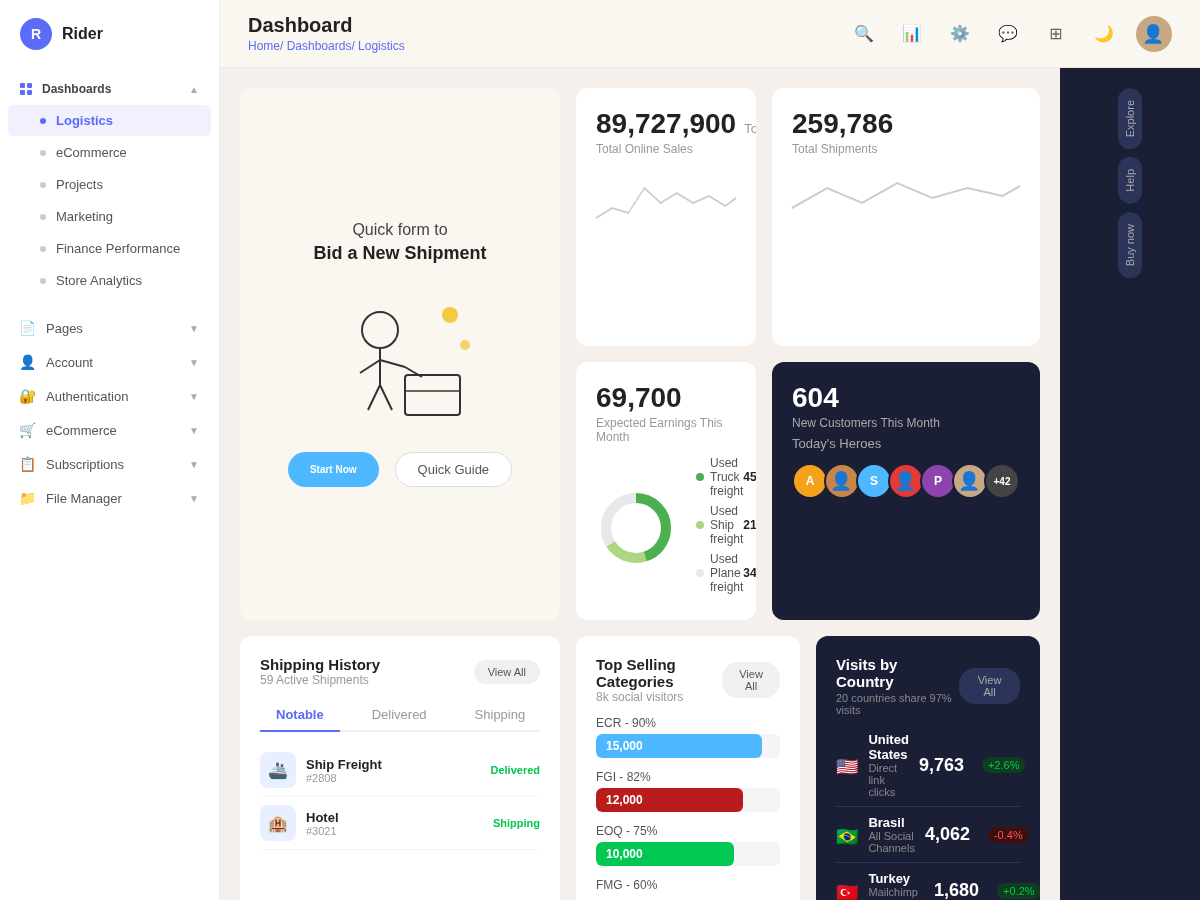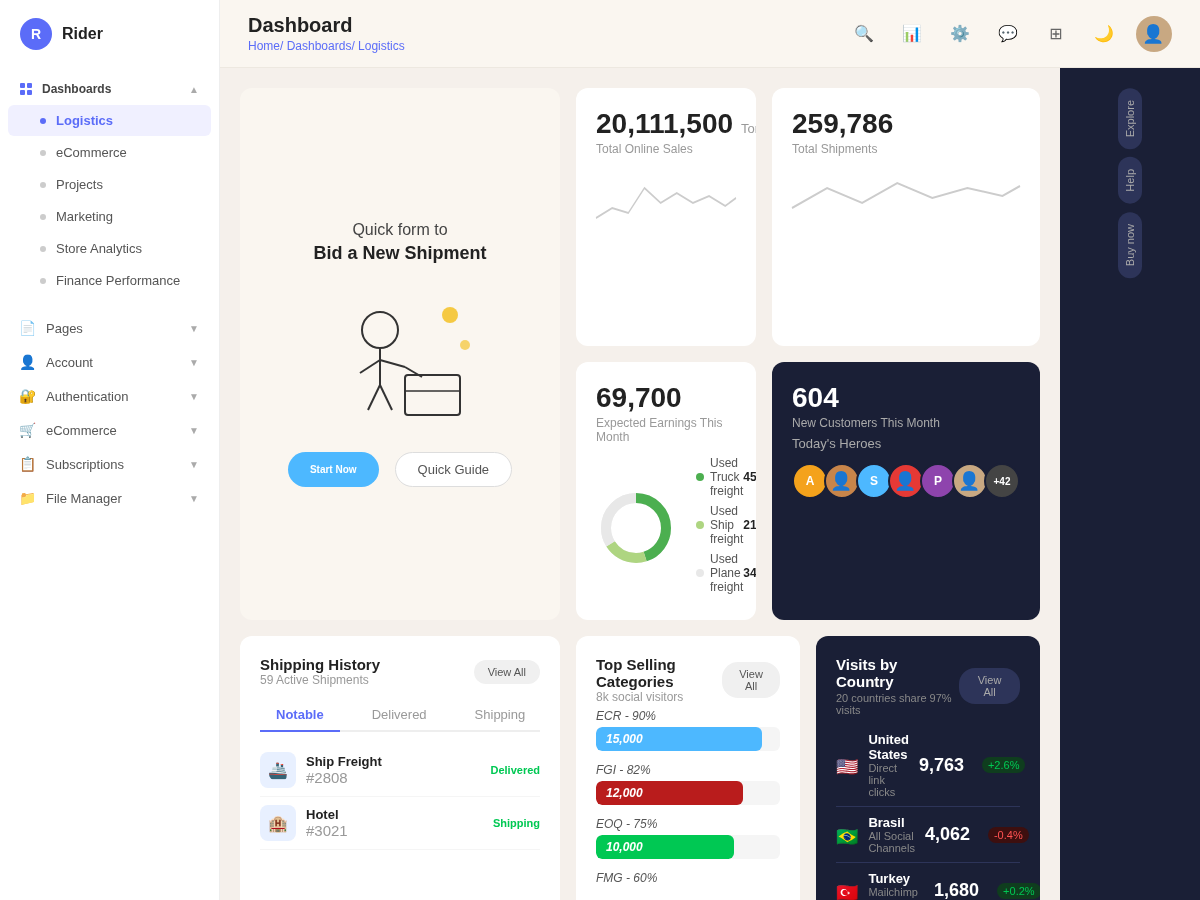--- a/index.html
+++ b/index.html
@@ -79,21 +79,21 @@
     .card-title { font-size: 15px; font-weight: 700; color: #222; }
     .card-subtitle { font-size: 12px; color: #999; }
     .btn-view-all { background: #f0f0f0; color: #555; border: none; border-radius: 16px; padding: 6px 14px; font-size: 11px; cursor: pointer; }
     .tabs { display: flex; gap: 16px; margin: 12px 0; border-bottom: 2px solid #eee; }
     .tab { padding: 8px 16px; font-size: 13px; color: #999; cursor: pointer; }
     .tab.active { color: #5b6cf8; border-bottom: 2px solid #5b6cf8; margin-bottom: -2px; font-weight: 600; }
     .shipment-item { display: flex; align-items: center; gap: 10px; padding: 8px 0; border-bottom: 1px solid #f5f5f5; }
     .ship-icon { width: 36px; height: 36px; background: #e8f0ff; border-radius: 8px; display: flex; align-items: center; justify-content: center; color: #5b6cf8; font-size: 16px; }
     .ship-info { flex: 1; }
     .ship-name { font-size: 13px; font-weight: 600; color: #222; }
-    .ship-id { font-size: 15px; color: #999; }
+    .ship-id { font-size: 11px; color: #999; }
     .ship-status { font-size: 11px; color: #00c853; font-weight: 600; }
 
     
     .categories-card { background: #fff; border-radius: 12px; padding: 20px; overflow: hidden; }
     .bar-item { margin-bottom: 12px; }
     .bar-label { font-size: 12px; color: #555; margin-bottom: 4px; }
     .bar-track { height: 24px; background: #f5f5f5; border-radius: 6px; overflow: hidden; }
     .bar-fill { height: 100%; border-radius: 6px; display: flex; align-items: center; padding-left: 10px; color: #fff; font-size: 12px; font-weight: 700; }
 
     
@@ -153,25 +153,25 @@
       <div class="sidebar-item">
         <span class="dot"></span>
         <span>Projects</span>
       </div>
       <div class="sidebar-item">
         <span class="dot"></span>
         <span>Marketing</span>
       </div>
       <div class="sidebar-item">
         <span class="dot"></span>
+        <span>Finance Performance</span>
+      </div>
+      <div class="sidebar-item">
+        <span class="dot"></span>
         <span>Store Analytics</span>
-      </div>
-      <div class="sidebar-item">
-        <span class="dot"></span>
-        <span>Finance Performance</span>
       </div>
     </div>
   </div>
 
   <div class="sidebar-section-item">
     <span class="sidebar-icon">📄</span>
     <span>Pages</span>
     <span style="margin-left:auto;font-size:10px;color:#aaa;">▼</span>
   </div>
   <div class="sidebar-section-item">
@@ -250,21 +250,21 @@
         <div style="display:flex;gap:8px;margin-top:12px;">
           <button class="btn-primary">Start Now</button>
           <button class="btn-outline">Quick Guide</button>
         </div>
       </div>
 
       <div class="stats-grid">
 
         <div class="stat-card">
           <div style="display:flex;align-items:baseline;gap:8px;">
-            <span class="stat-value">20,111,500</span>
+            <span class="stat-value">89,727,900</span>
             <span style="font-size:13px;color:#999;">Tons</span>
           </div>
           <div class="stat-label">Total Online Sales</div>
           <div class="mini-chart">
             <svg width="100%" height="60" viewBox="0 0 260 60" preserveAspectRatio="none">
               <polyline points="0,50 30,40 60,45 90,20 120,35 150,25 180,35 210,28 240,38 260,30" fill="none" stroke="#ccc" stroke-width="2"></polyline>
             </svg>
           </div>
         </div>
 
@@ -375,21 +375,21 @@
         </div>
 
         <div class="categories-card">
           <div class="card-header">
             <div>
               <div class="card-title">Top Selling Categories</div>
               <div class="card-subtitle">8k social visitors</div>
             </div>
             <button class="btn-view-all">View All</button>
           </div>
-          <div style="margin-top:5px;font-style:italic;">
+          <div style="margin-top:12px;">
             <div class="bar-item">
               <div class="bar-label">ECR - 90%</div>
               <div class="bar-track">
                 <div class="bar-fill" style="background:#4db8ff;width:90%;">15,000</div>
               </div>
             </div>
             <div class="bar-item">
               <div class="bar-label">FGI - 82%</div>
               <div class="bar-track">
                 <div class="bar-fill" style="background:#b91c1c;width:80%;">12,000</div>

